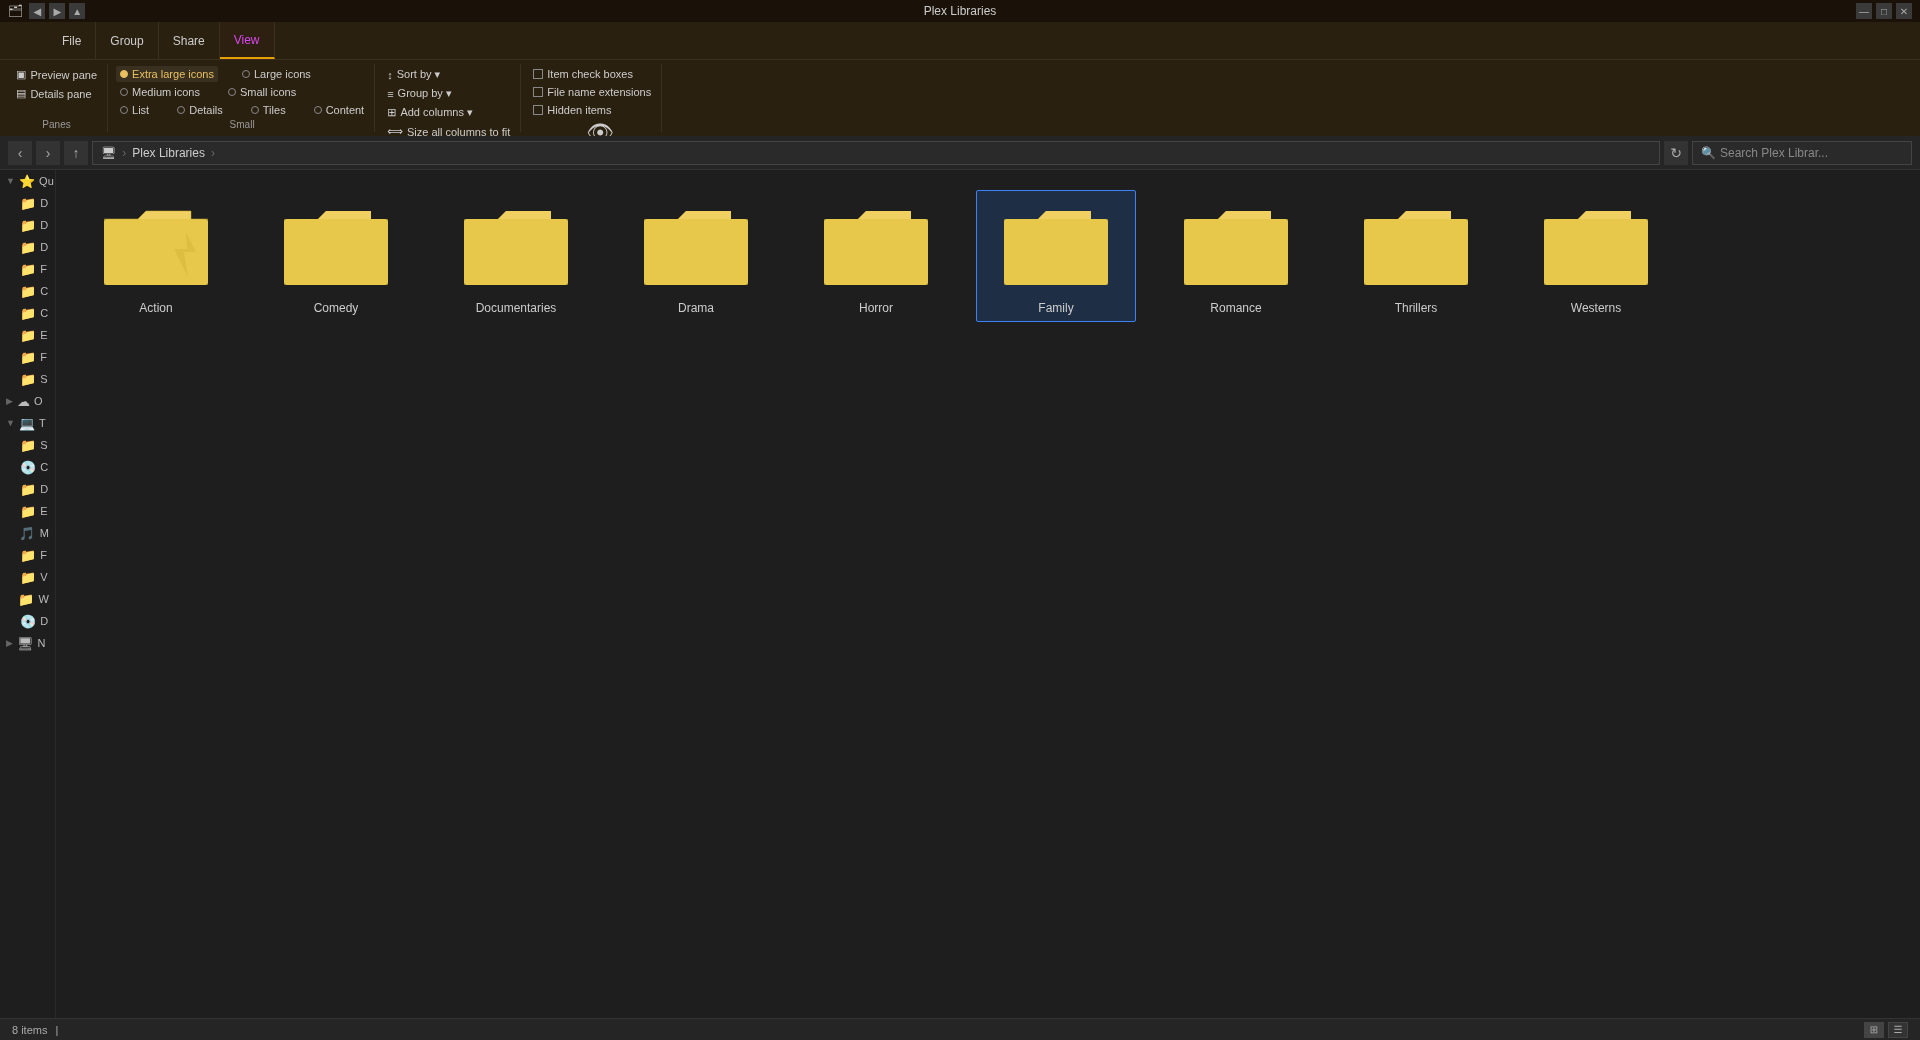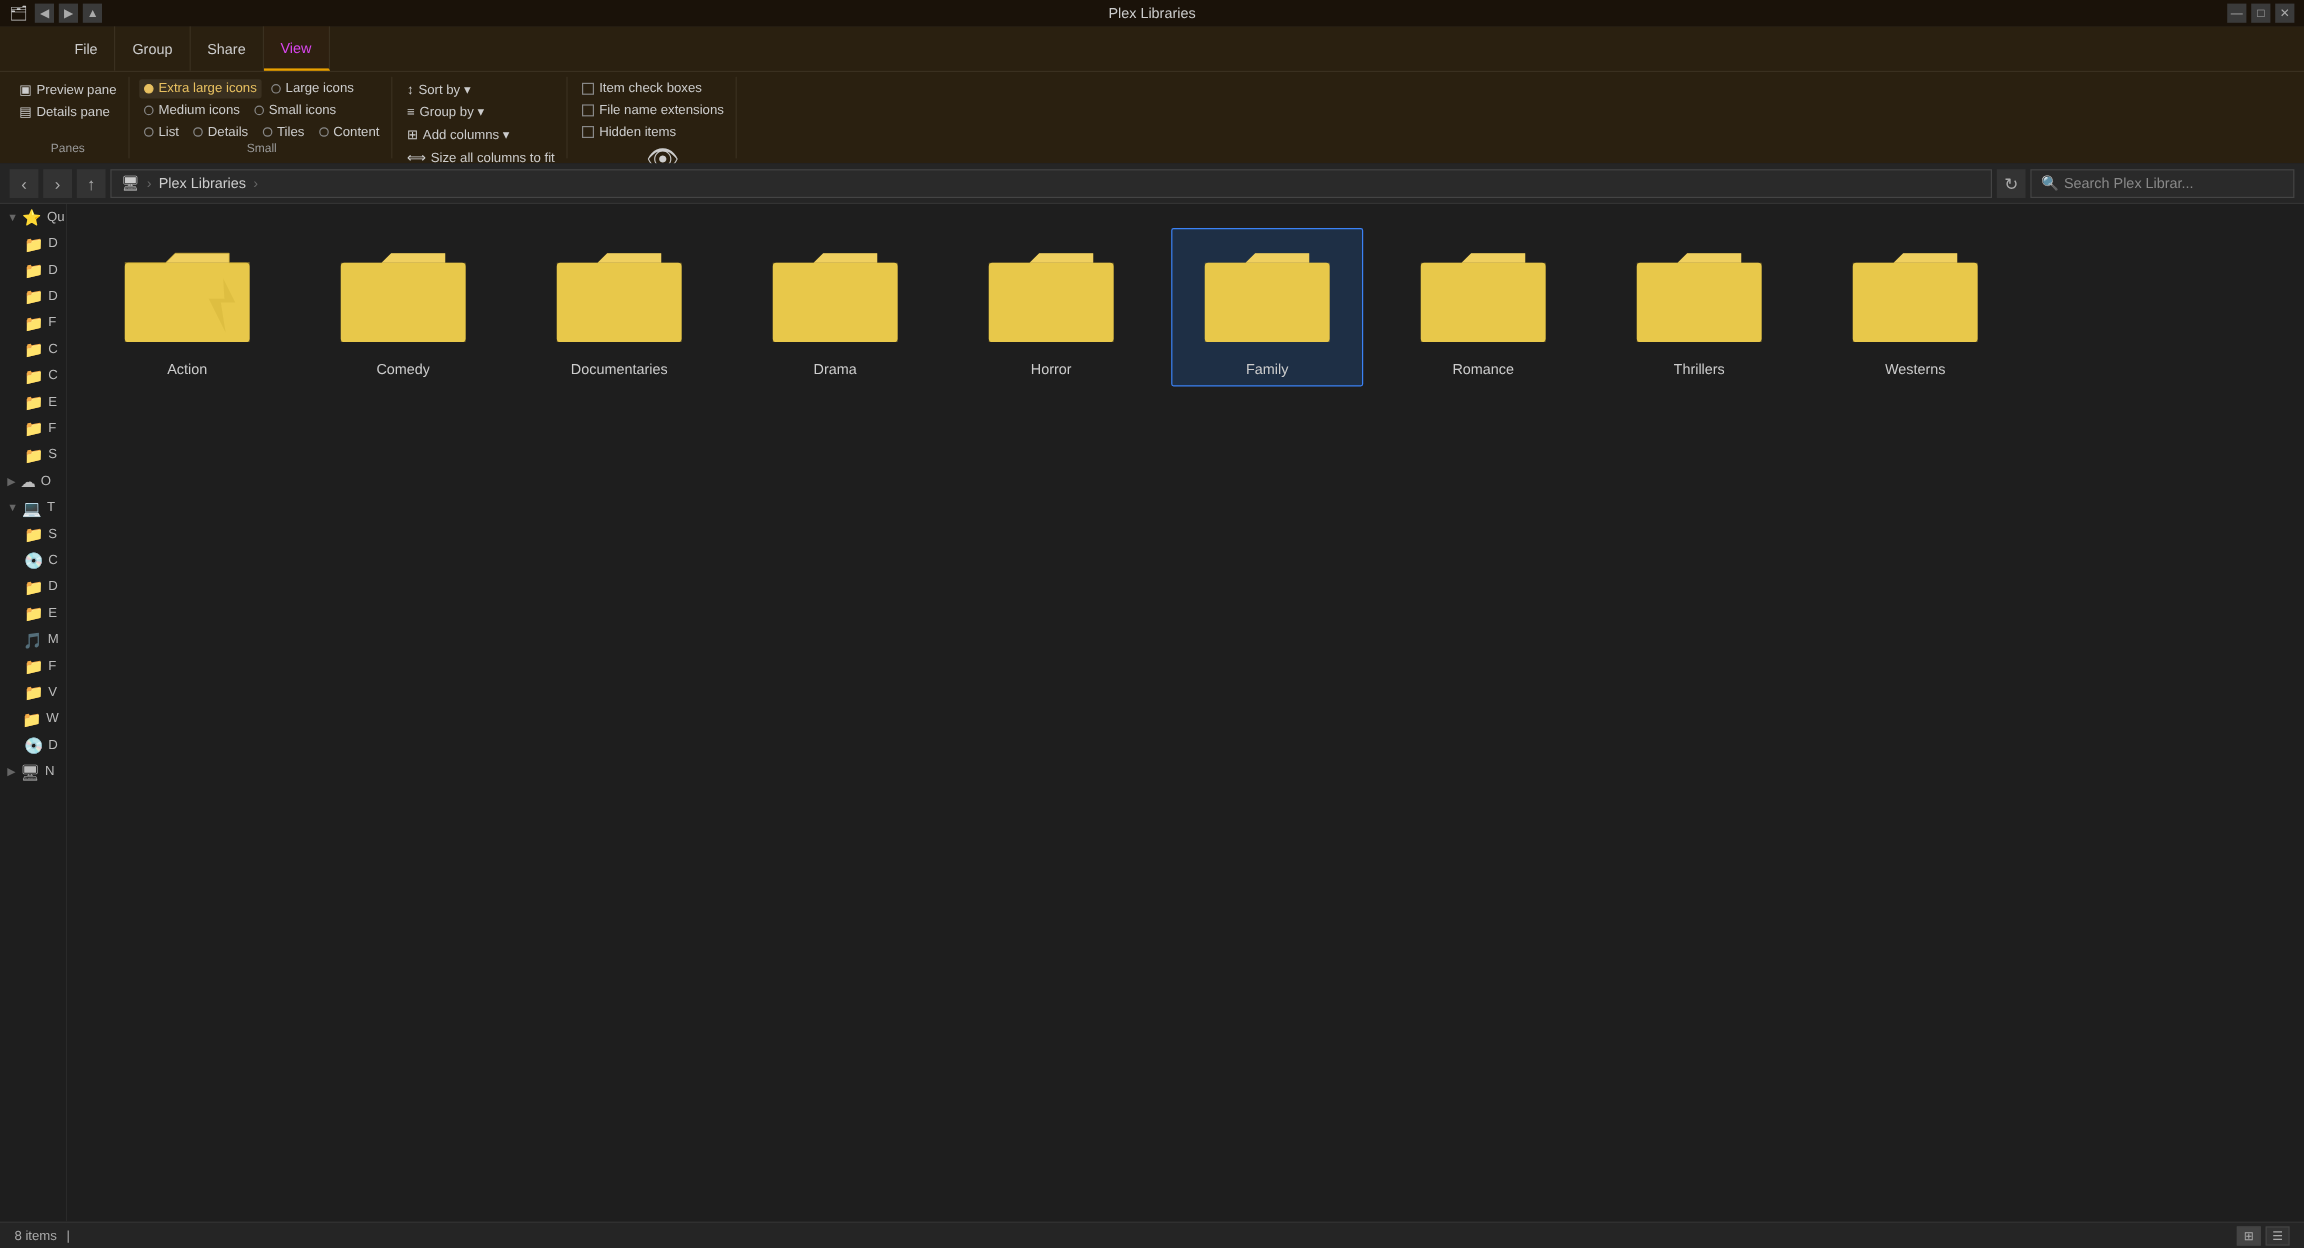--- a/index.html
+++ b/index.html
@@ -97,21 +97,21 @@
       margin-top: auto;
     }
     .ribbon-group-content {
       display: flex;
       flex-direction: column;
       gap: 2px;
       flex: 1;
     }
     .ribbon-row {
       display: flex;
-      gap: 4px;
+      gap: 20px;
       align-items: center;
     }
     .ribbon-btn {
       display: flex;
       flex-direction: column;
       align-items: center;
       padding: 2px 6px;
       cursor: pointer;
       border-radius: 2px;
       font-size: 11px;

